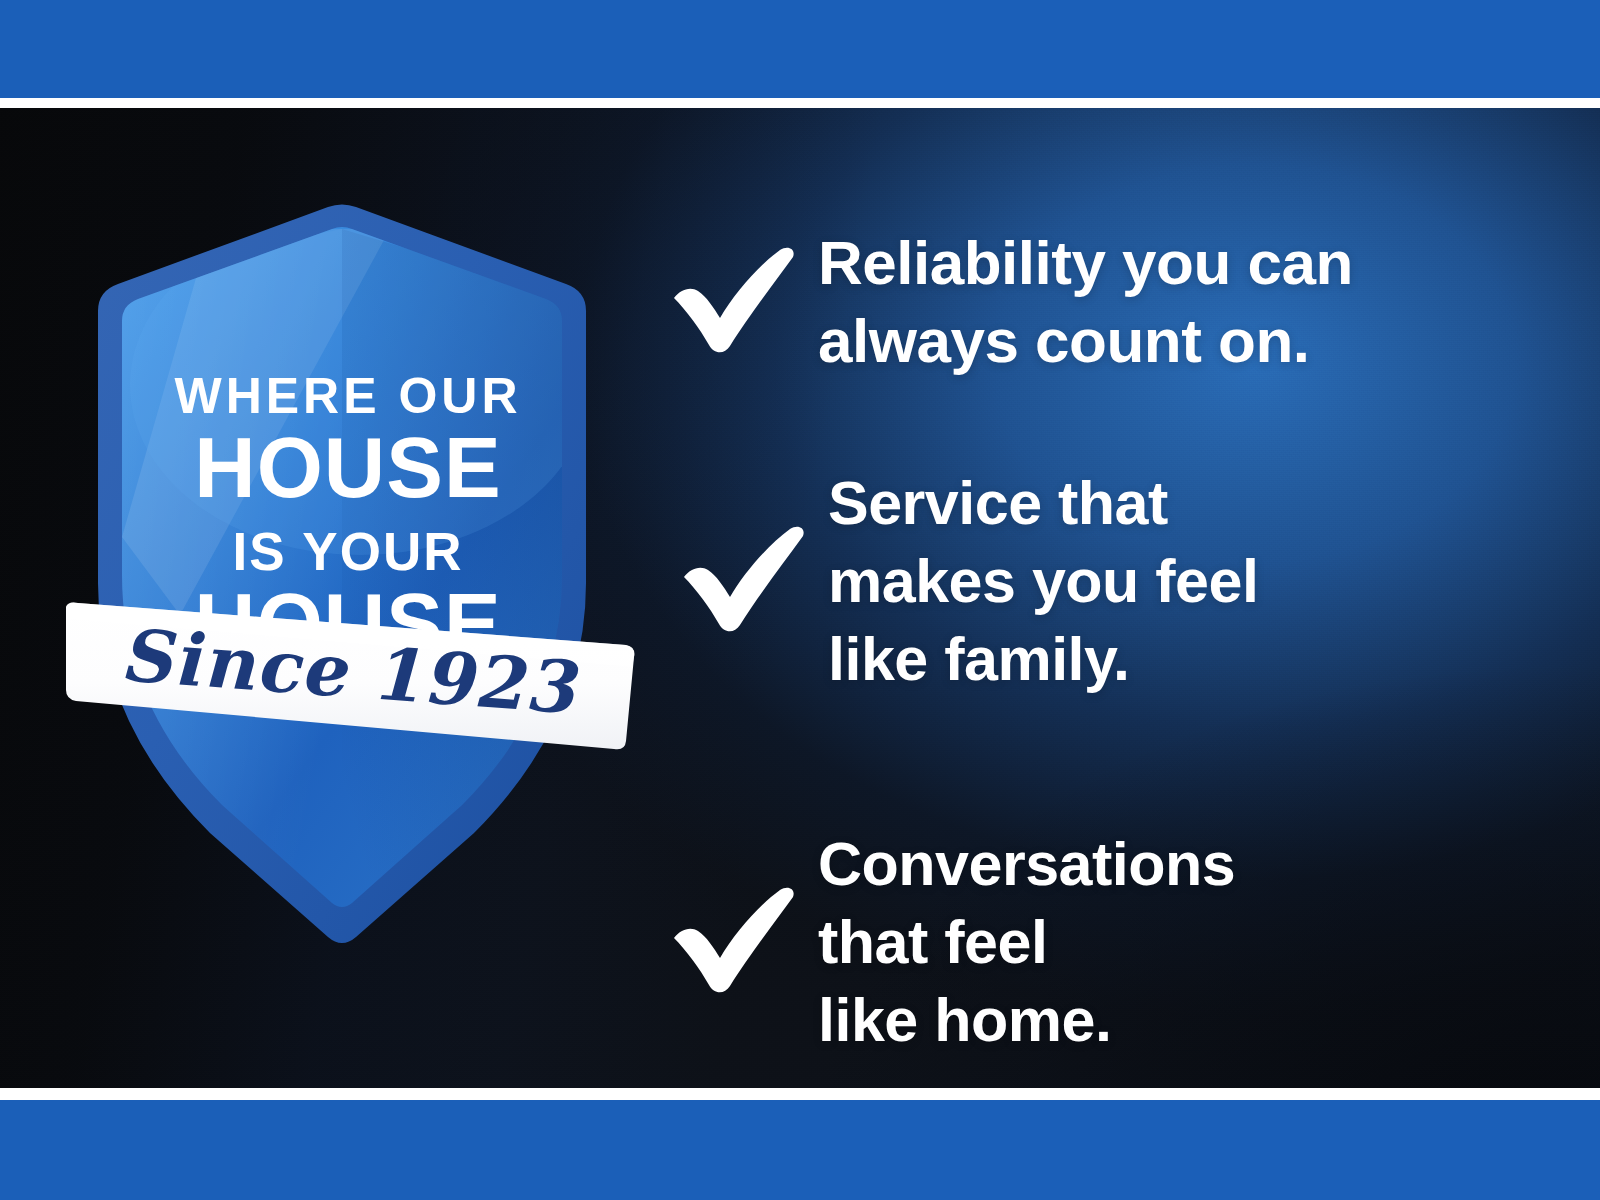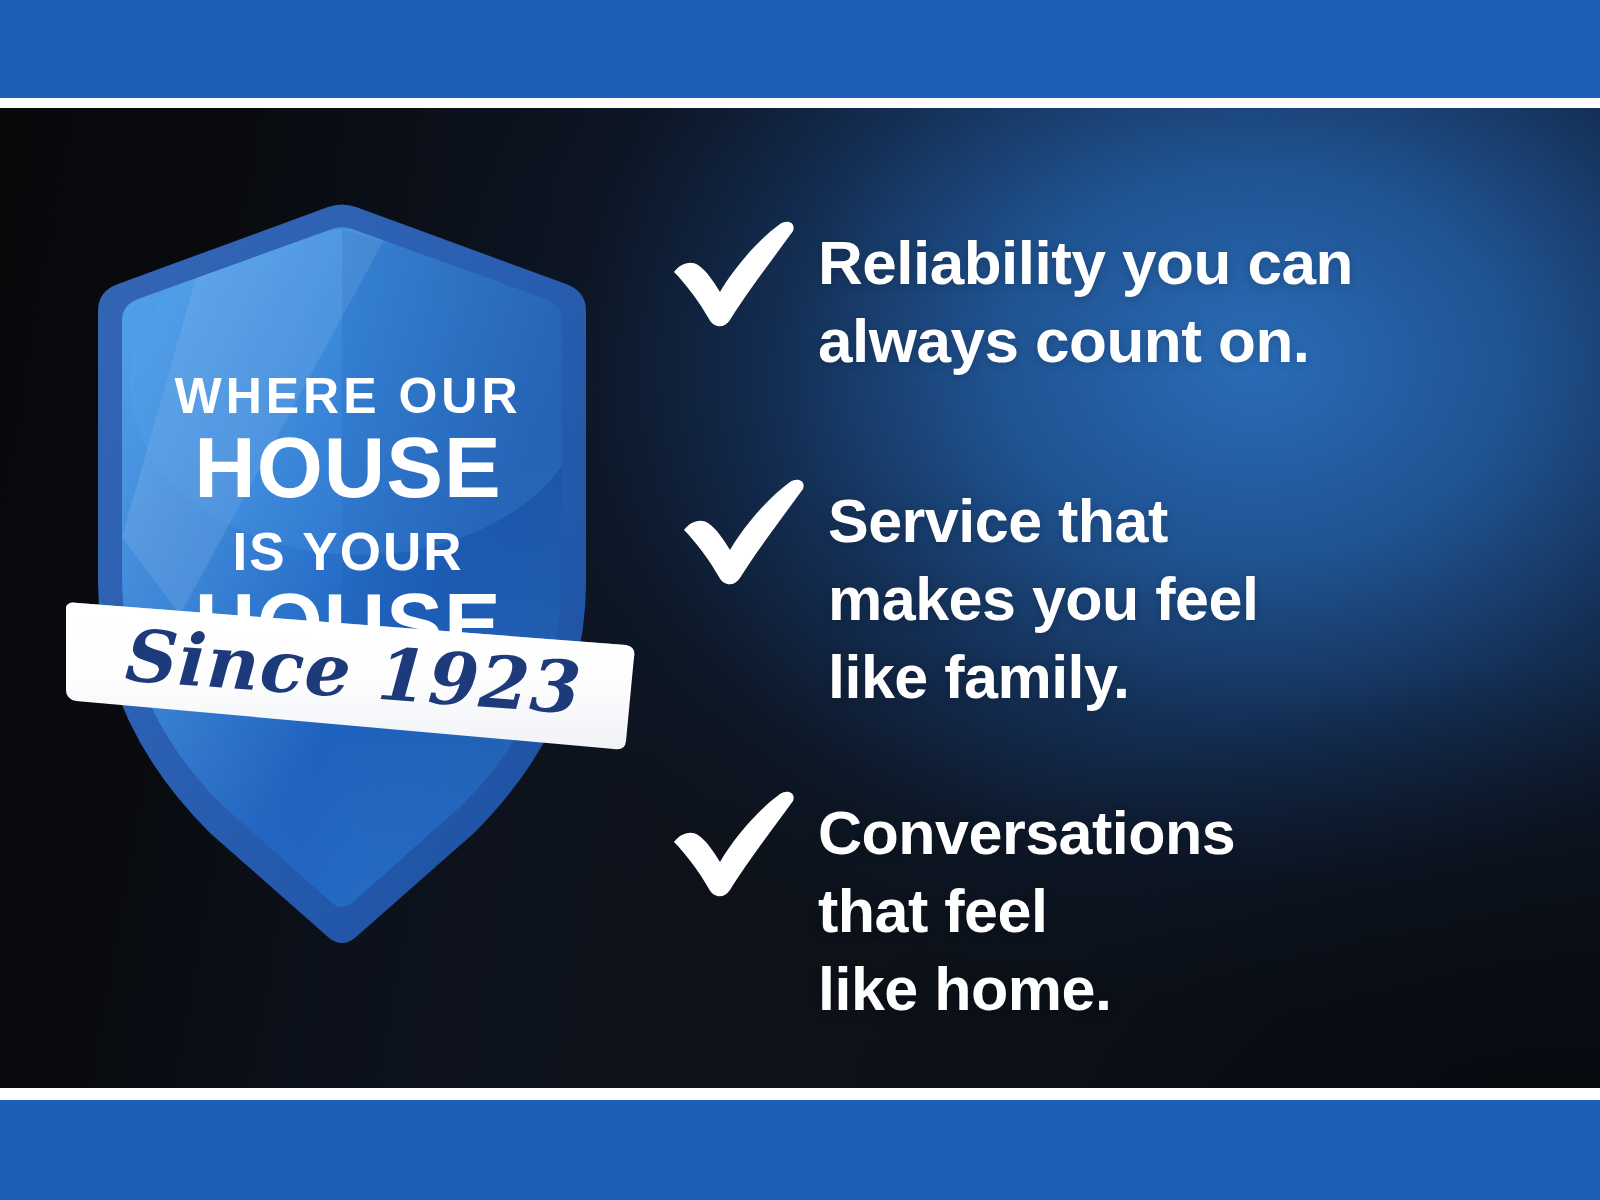--- a/index.html
+++ b/index.html
@@ -111,25 +111,25 @@
   }
 
   
   .bullets {
     position:absolute; left:660px; top:108px;
     width:940px; height:980px;
   }
   .bullet {
     position:absolute;
     display:flex;
-    align-items:flex-start;
+    align-items:center;
   }
   .bullet-1 { left:0px;  top:112px; }
-  .bullet-2 { left:10px; top:370px; }
-  .bullet-3 { left:0px;  top:682px; }
+  .bullet-2 { left:10px; top:352px; }
+  .bullet-3 { left:0px;  top:713px; }
 
   .check-icon {
     flex:0 0 auto;
     width:136px; height:108px;
     margin-right:22px;
   }
   .check-icon svg { display:block; width:136px; height:108px; }
 
   .bullet-text {
     color:#ffffff;

